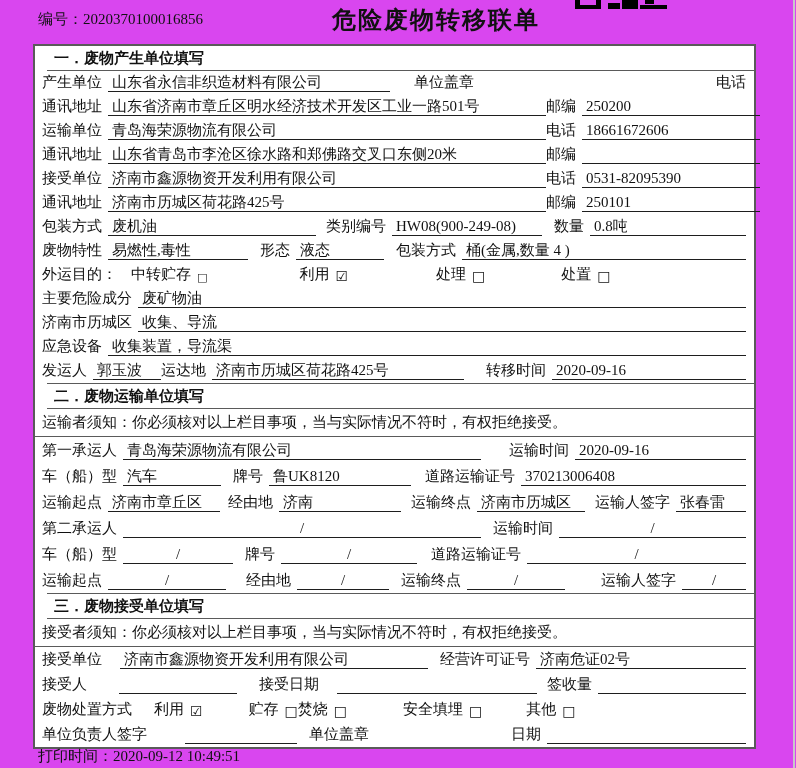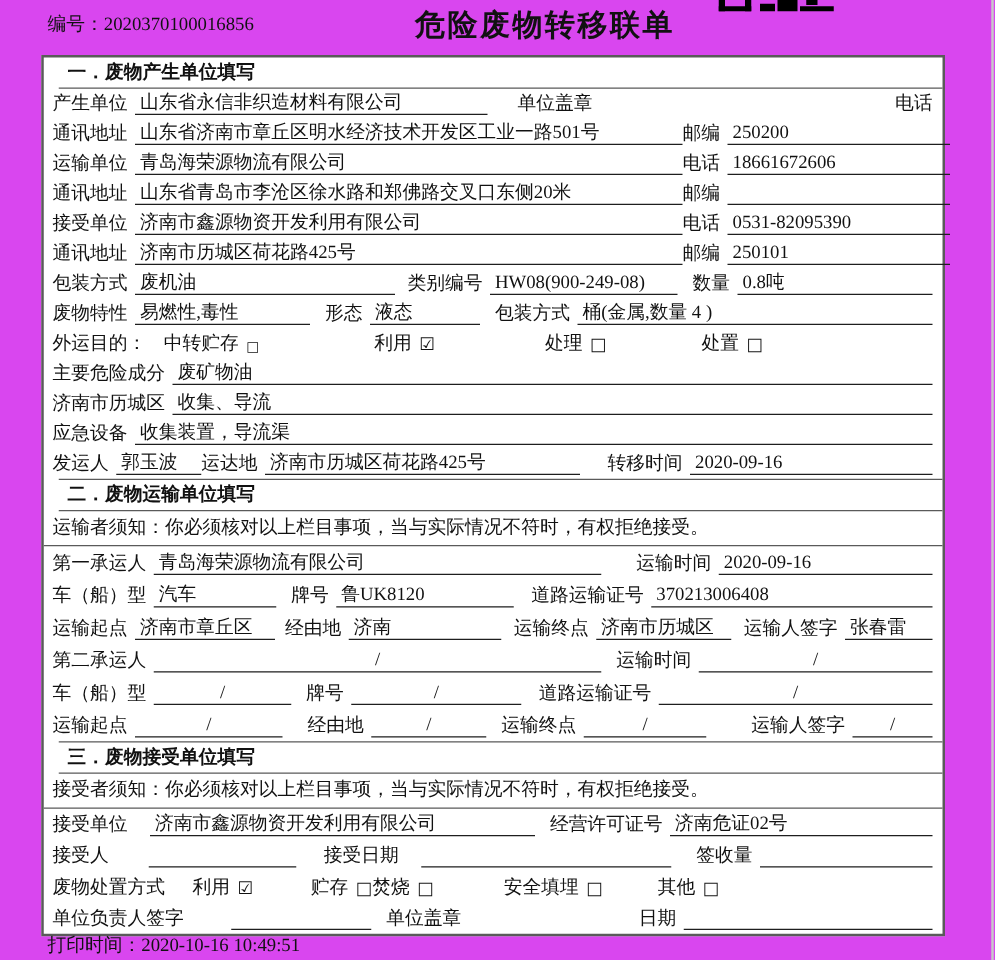--- a/index.html
+++ b/index.html
@@ -204,21 +204,21 @@
           <span class="lb">接受单位</span>
           <span class="u" style="width:308px;margin-left:18px">济南市鑫源物资开发利用有限公司</span>
           <span class="lb" style="margin-left:12px">经营许可证号</span>
           <span class="u grow">济南危证02号</span>
         </div>
         <div class="frow">
           <span class="lb">接受人</span>
           <span class="u" style="width:118px;margin-left:32px"></span>
           <span class="lb" style="margin-left:22px">接受日期</span>
           <span class="u" style="width:200px;margin-left:18px"></span>
-          <span class="lb" style="margin-left:20px">签收量</span>
+          <span class="lb" style="margin-left:10px">签收量</span>
           <span class="u grow"></span>
         </div>
         <div class="frow">
           <span class="lb">废物处置方式</span>
           <span class="lb" style="margin-left:22px">利用</span>
           <span class="cb">☑</span>
           <span class="lb" style="margin-left:46px">贮存</span>
           <span class="cb">□</span>
           <span class="lb" style="">焚烧</span>
           <span class="cb">□</span>
@@ -231,14 +231,14 @@
           <span class="lb">单位负责人签字</span>
           <span class="u" style="width:112px;margin-left:38px"></span>
           <span class="lb" style="margin-left:12px">单位盖章</span>
           <span class="lb" style="margin-left:142px">日期</span>
           <span class="u grow"></span>
         </div>
       </div>
     </div>
   </div>
 
-  <div class="print-time"><span>打印时间：</span><span>2020-10-16 10:49:51</span></div>
+  <div class="print-time"><span>打印时间：</span><span>2020-09-12 10:49:51</span></div>
 </div>
 
 </body></html>

